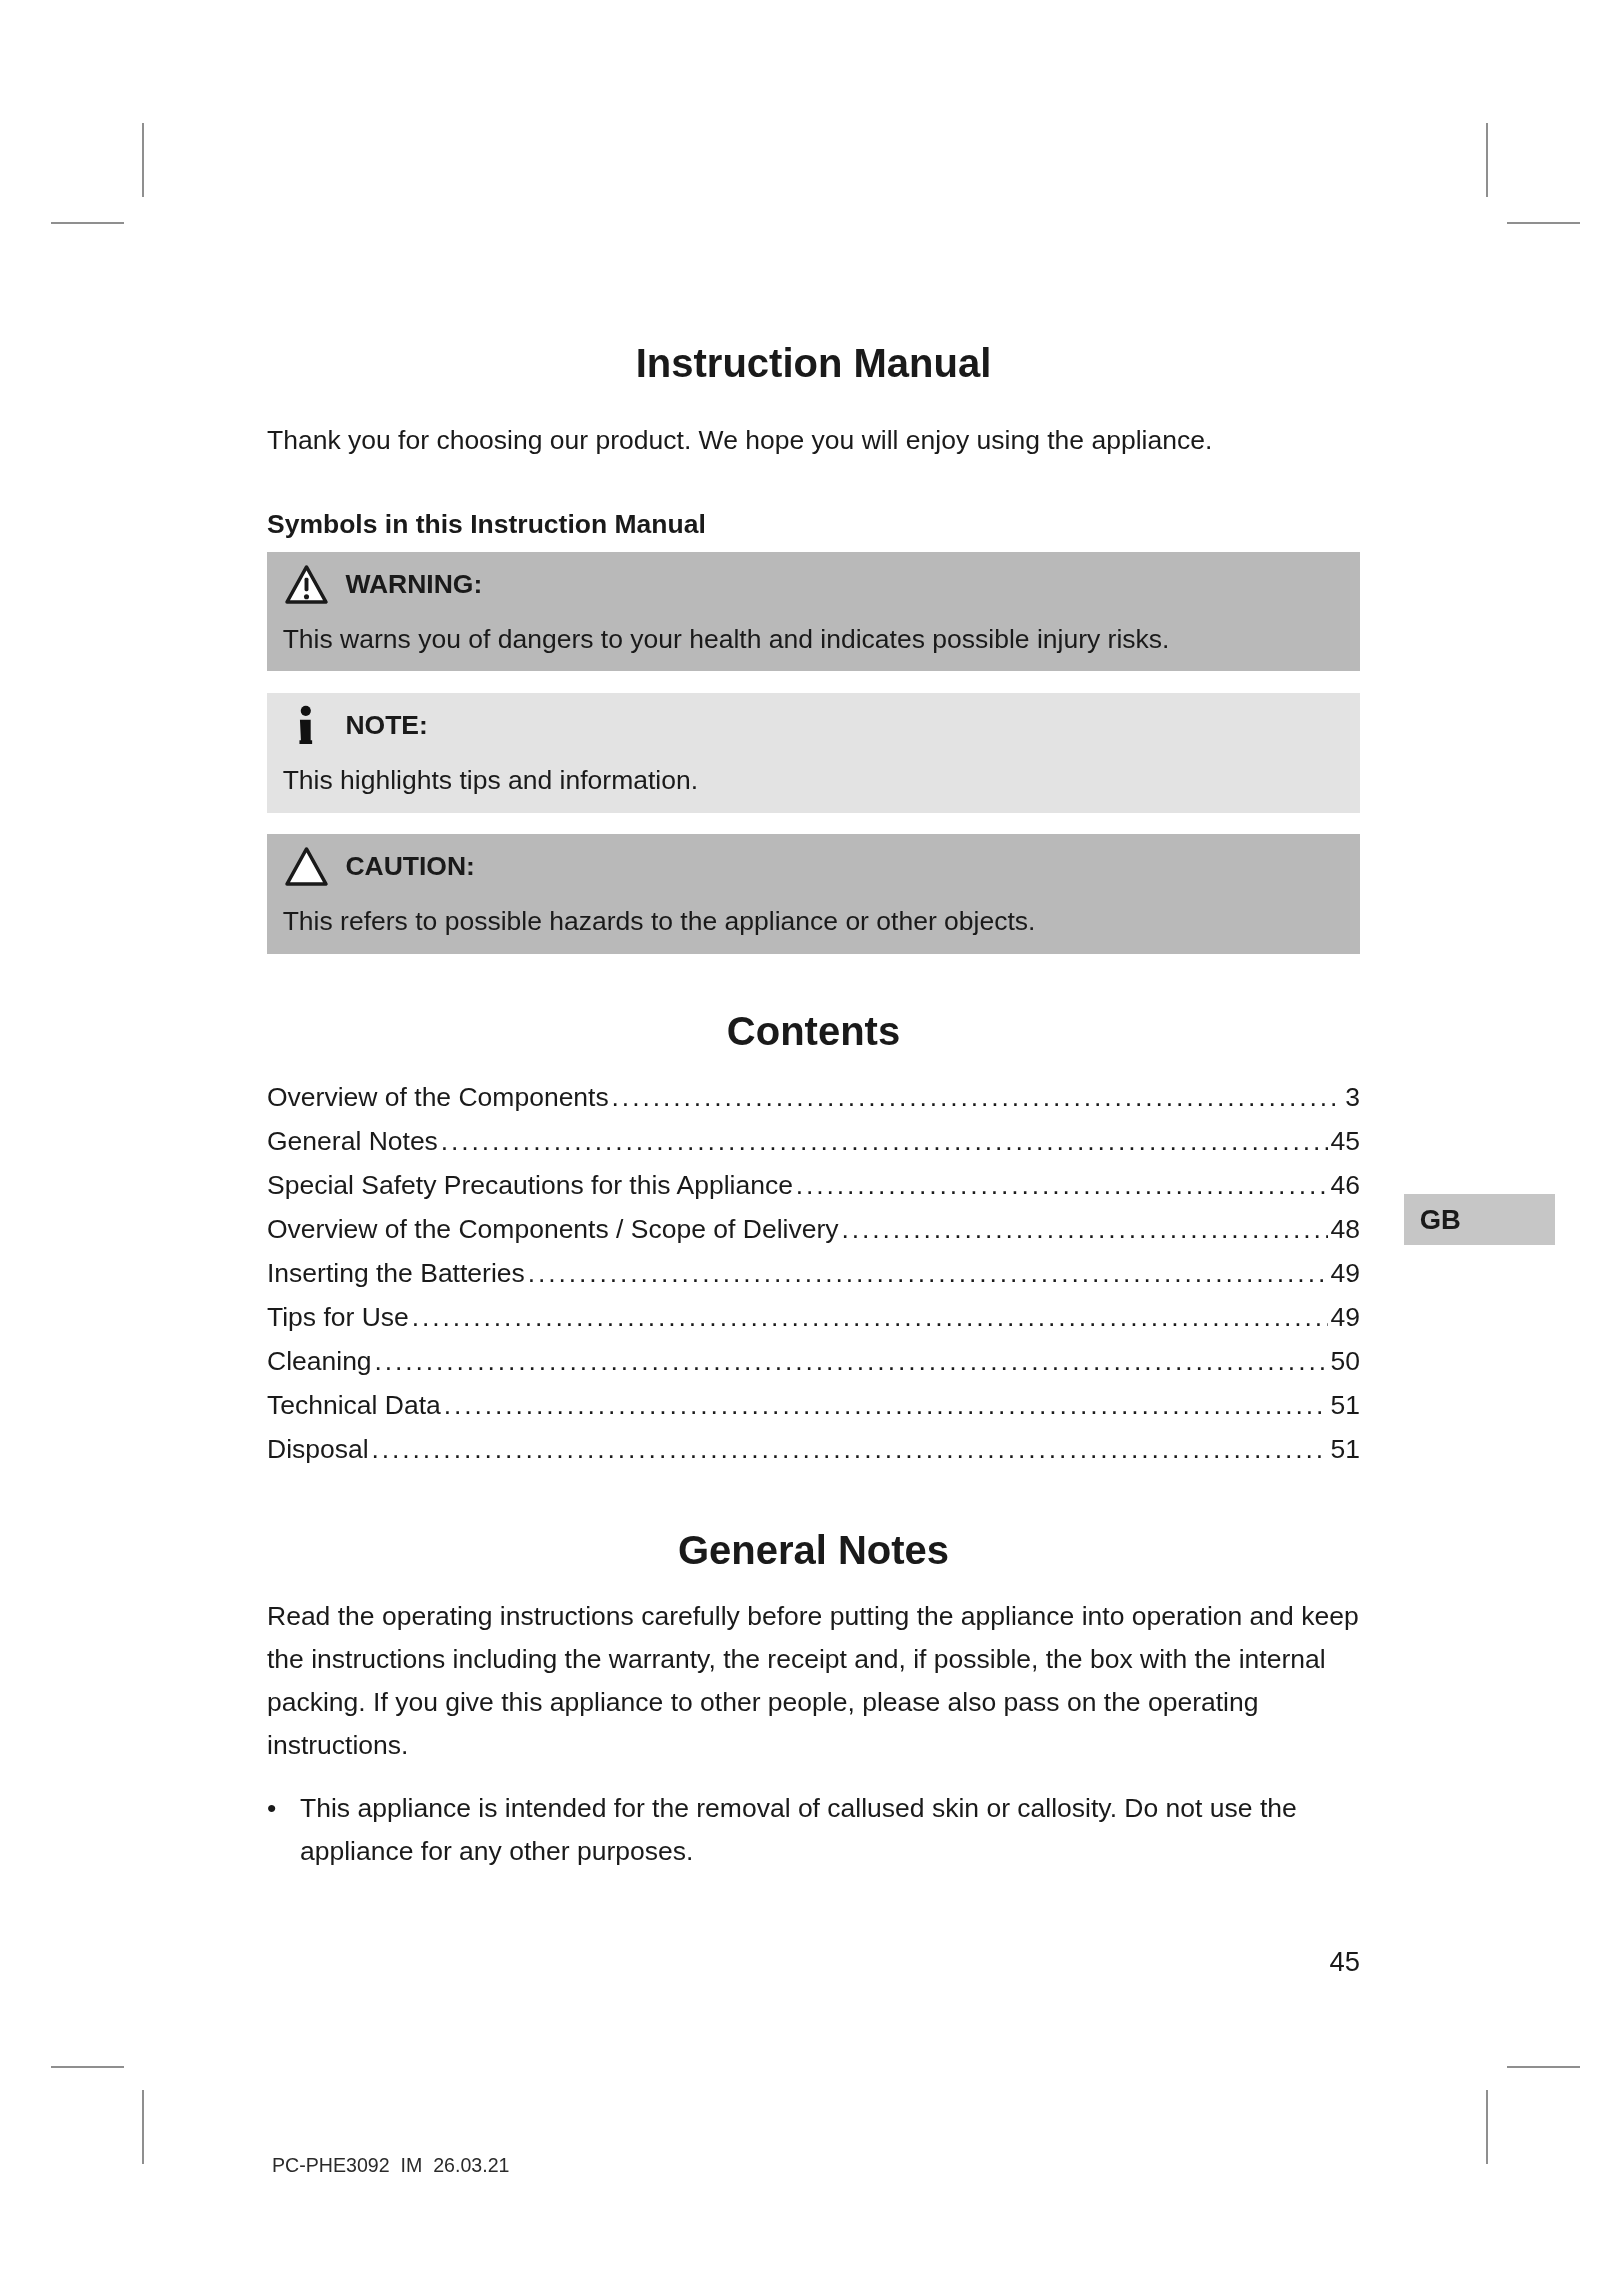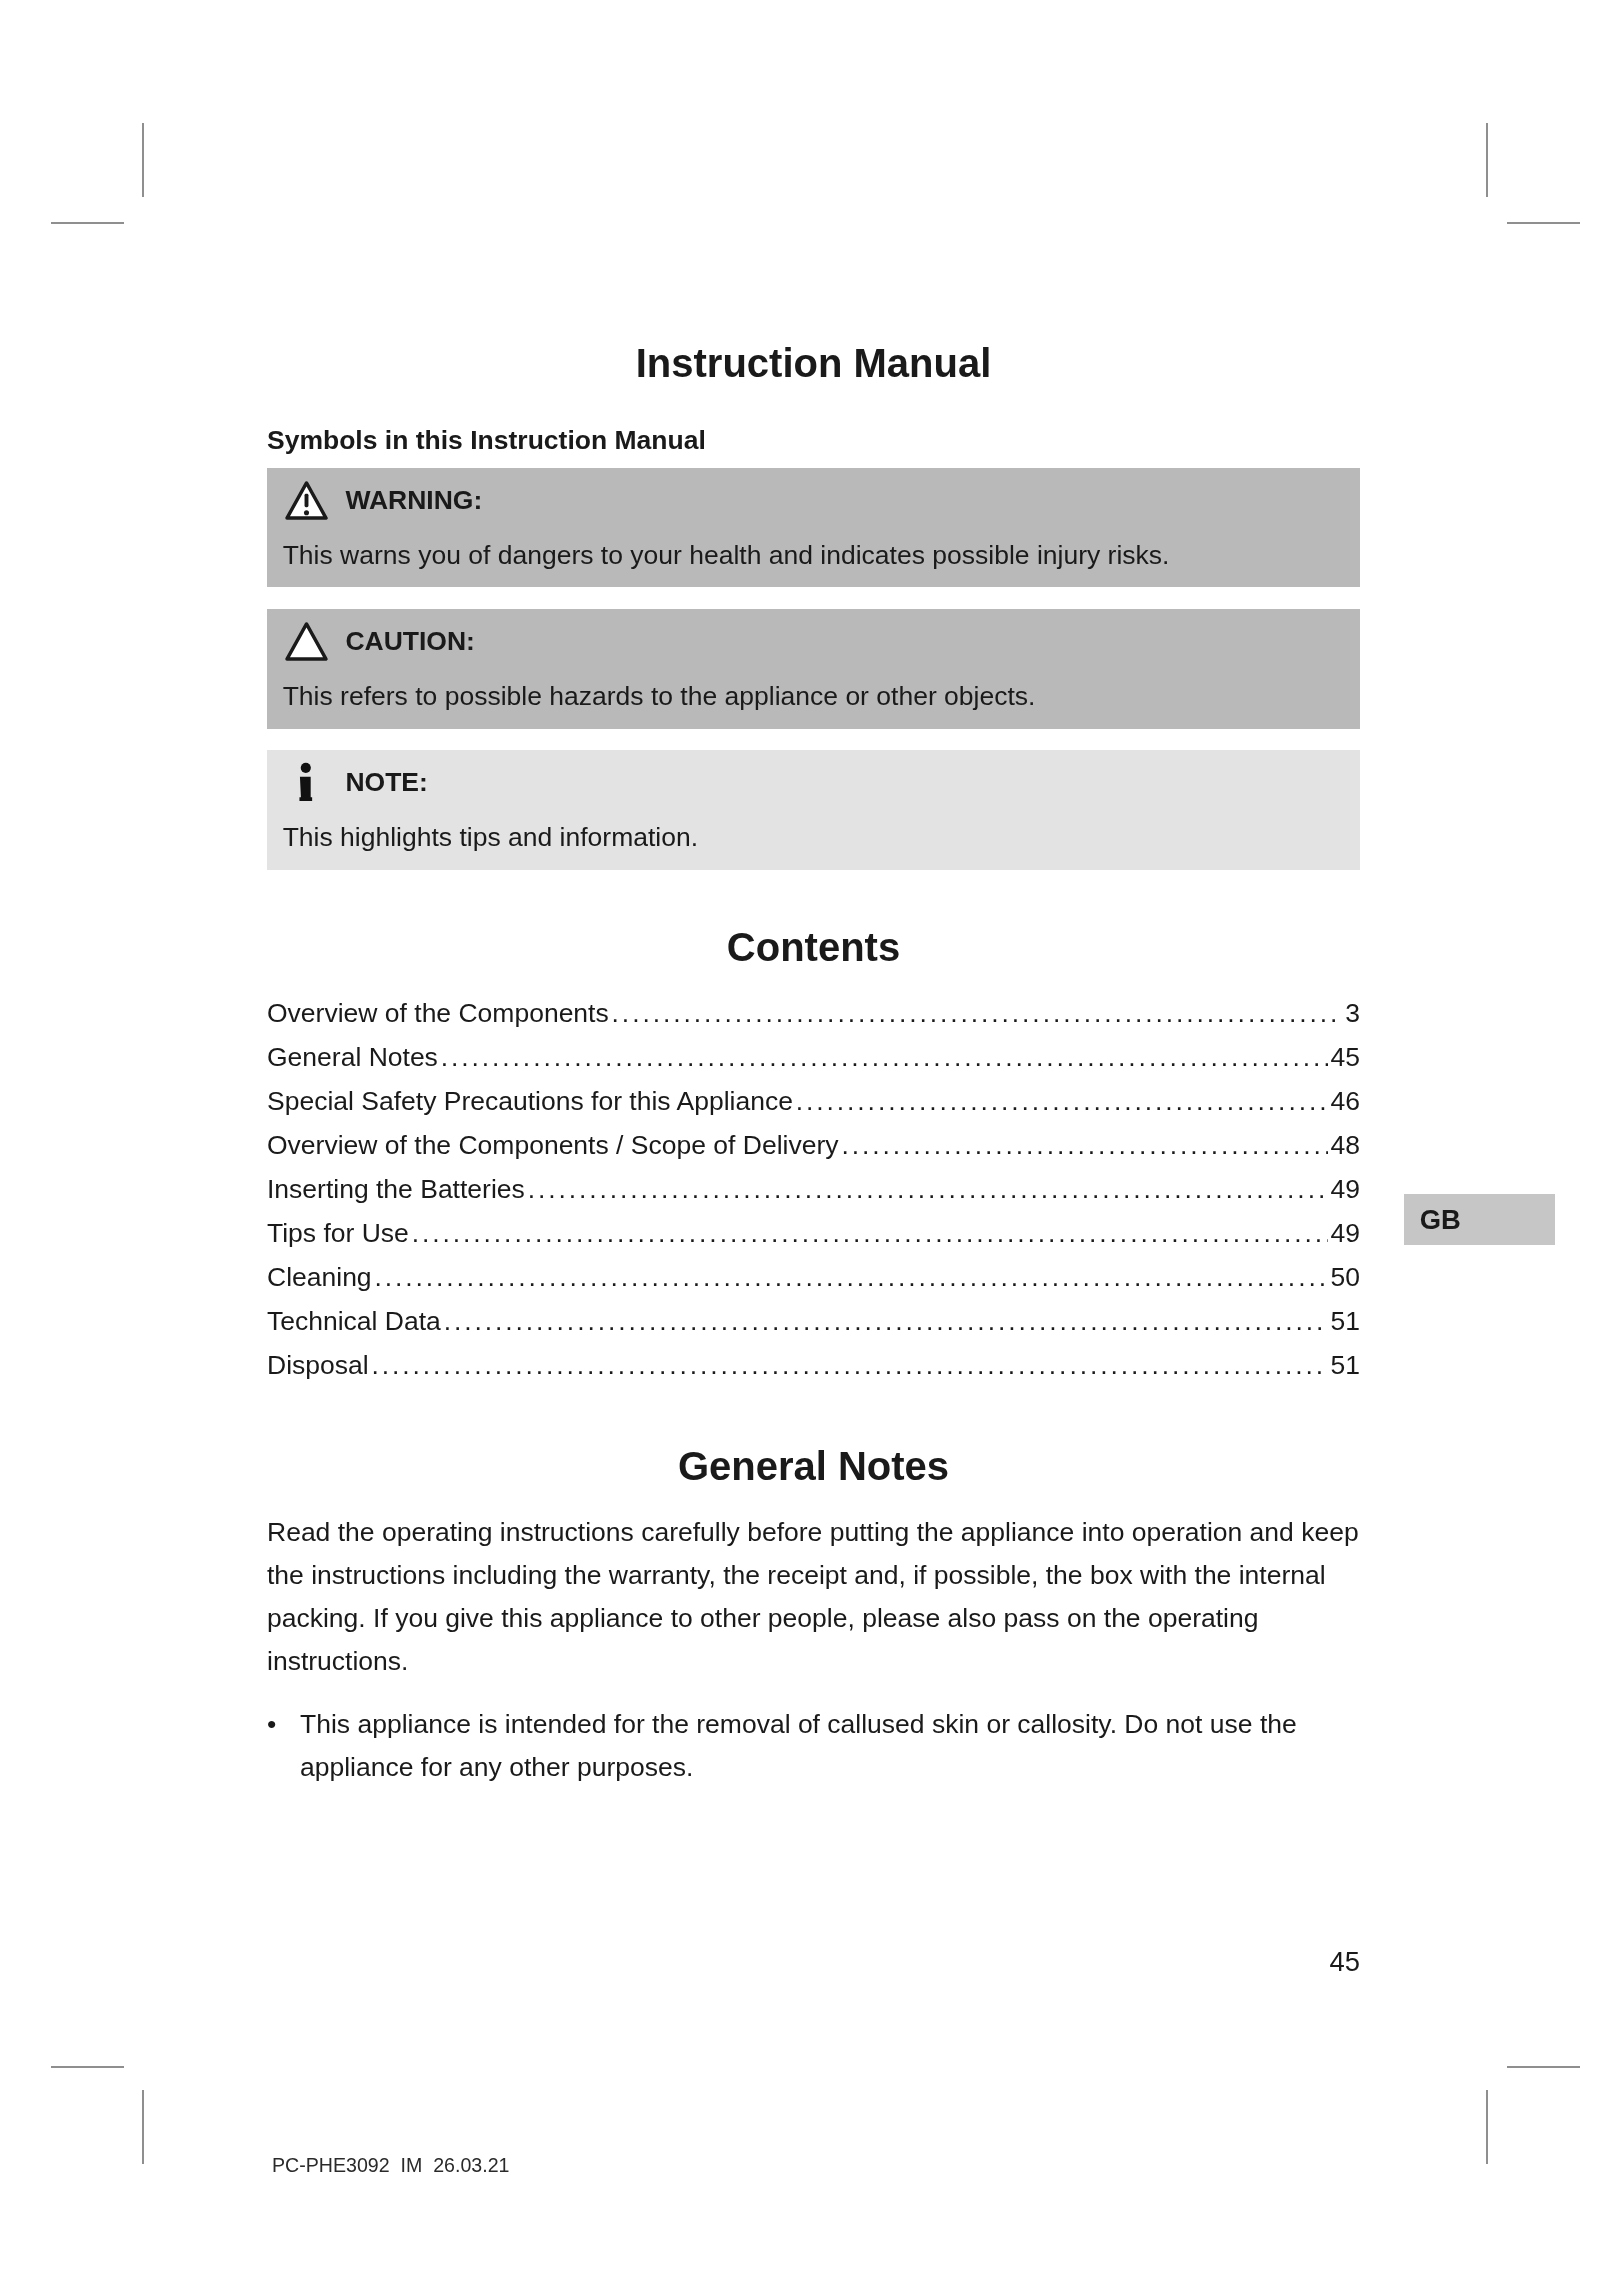--- a/index.html
+++ b/index.html
@@ -74,60 +74,61 @@
 <div class="crop" style="left:1507px; top:222px; width:73px; height:2px;"></div>
 <div class="crop" style="left:51px; top:2066px; width:73px; height:2px;"></div>
 <div class="crop" style="left:142px; top:2090px; width:2px; height:74px;"></div>
 <div class="crop" style="left:1507px; top:2066px; width:73px; height:2px;"></div>
 <div class="crop" style="left:1486px; top:2090px; width:2px; height:74px;"></div>
 
 <div class="content">
 
   <div class="h1">Instruction Manual</div>
 
+  <p class="intro">Thank you for choosing our product. We hope you will enjoy using the appliance.</p>
 
   <div class="h2">Symbols in this Instruction Manual</div>
 
   <div class="callout callout-strong">
     <div class="callout-head">
       <span class="callout-icon">
         <svg width="45" height="41" viewBox="0 0 46 42">
           <path d="M23 3 L43 39 L3 39 Z" fill="#ffffff" stroke="#1a1a1a" stroke-width="3.5" stroke-linejoin="round"></path>
           <rect x="21" y="14" width="4" height="14" rx="1.5" fill="#1a1a1a"></rect>
           <circle cx="23" cy="33.5" r="2.6" fill="#1a1a1a"></circle>
         </svg>
       </span>
       <span class="callout-label">WARNING:</span>
     </div>
     <div class="callout-text">This warns you of dangers to your health and indicates possible injury risks.</div>
   </div>
 
-  <div class="callout callout-strong">
-    <div class="callout-head">
-      <span class="callout-icon">
-        <svg width="45" height="41" viewBox="0 0 46 42">
-          <path d="M23 3 L43 39 L3 39 Z" fill="#ffffff" stroke="#1a1a1a" stroke-width="3.5" stroke-linejoin="round"></path>
-        </svg>
-      </span>
-      <span class="callout-label">CAUTION:</span>
-    </div>
-    <div class="callout-text">This refers to possible hazards to the appliance or other objects.</div>
-  </div>
-
   <div class="callout callout-note">
     <div class="callout-head">
       <span class="callout-icon">
         <svg width="19.6" height="41" viewBox="0 0 20 42">
           <circle cx="10" cy="6" r="5.2" fill="#111111"></circle>
           <path d="M4 15 L15 15 L15 36 L16.5 36 L16.5 40 L3.5 40 L3.5 36 L5 36 Z" fill="#111111"></path>
         </svg>
       </span>
       <span class="callout-label">NOTE:</span>
     </div>
     <div class="callout-text">This highlights tips and information.</div>
+  </div>
+
+  <div class="callout callout-strong">
+    <div class="callout-head">
+      <span class="callout-icon">
+        <svg width="45" height="41" viewBox="0 0 46 42">
+          <path d="M23 3 L43 39 L3 39 Z" fill="#ffffff" stroke="#1a1a1a" stroke-width="3.5" stroke-linejoin="round"></path>
+        </svg>
+      </span>
+      <span class="callout-label">CAUTION:</span>
+    </div>
+    <div class="callout-text">This refers to possible hazards to the appliance or other objects.</div>
   </div>
 
   <div class="h1 contents-h">Contents</div>
 
   <div class="toc">
     <div class="toc-row">
       <span class="toc-label">Overview of the Components</span>
       <span class="toc-dots"></span>
       <span class="toc-page">3</span>
     </div>

